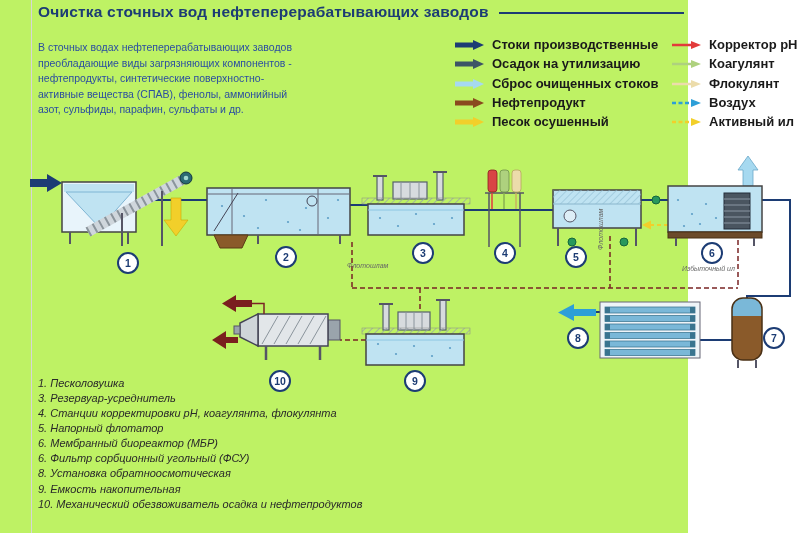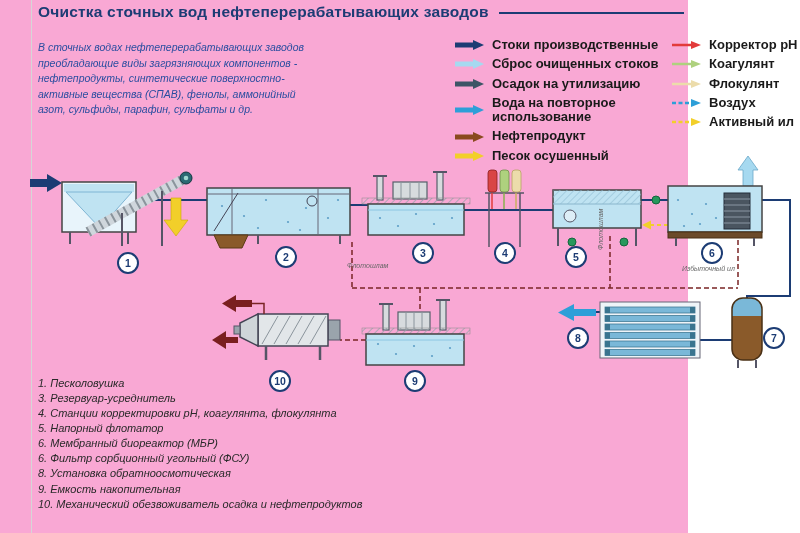--- a/index.html
+++ b/index.html
@@ -3,28 +3,28 @@
 <meta charset="utf-8">
 <style>
   html,body{margin:0;padding:0;}
   body{
     width:800px;height:533px;
     font-family:"Liberation Sans", sans-serif;
     background:#ffffff;
     position:relative;
     overflow:hidden;
   }
-  .page{position:relative;width:688px;height:533px;background:#f9a8d4;}
+  .page{position:relative;width:688px;height:533px;background:#bef264;}
   .margin-line{position:absolute;left:31px;top:0;width:1px;height:533px;background:#d6d6d6;}
   .title-row{position:absolute;left:38px;right:4px;top:3px;display:flex;align-items:center;gap:10px;}
   .title-row h1{margin:0;font-size:15.5px;font-weight:bold;letter-spacing:.2px;white-space:nowrap;}
   .title-rule{flex:1;height:2px;background:#1c3c74;margin-top:2px;}
   .intro{
     position:absolute;left:38px;top:40px;width:272px;
-    font-size:10.5px;font-style:italic;line-height:1.48;
+    font-size:10.5px;line-height:1.48;
   }
   .legend{position:absolute;top:38px;}
   .legend.c1{left:455px;width:215px;}
   .legend.c2{left:672px;width:126px;}
   .leg-row{display:flex;align-items:center;margin-bottom:5px;min-height:12px;}
   .leg-arrow{width:30px;height:12px;flex:0 0 30px;}
   .leg-label{margin-left:7px;font-size:13px;font-weight:bold;color:#1a1a1a;line-height:1.1;}
   .diagram{position:absolute;left:0;top:150px;width:800px;height:250px;}
   .eq-list{position:absolute;left:38px;top:376px;font-size:11px;font-style:italic;color:#2a2a2a;line-height:1.28;}
   .eq-list div{margin-bottom:1px;}
@@ -54,38 +54,31 @@
   <div class="legend c1">
     <div class="leg-row">
       <svg class="leg-arrow" viewBox="0 0 30 12">
           <line x1="0" y1="6" x2="19" y2="6" stroke-width="5" style="stroke: rgb(28, 60, 116);"></line>
           <polygon points="18,1 29,6 18,11" style="fill: rgb(28, 60, 116);"></polygon>
         </svg>
       <span class="leg-label">Стоки производственные</span>
     </div>
     <div class="leg-row">
       <svg class="leg-arrow" viewBox="0 0 30 12">
+          <line x1="0" y1="6" x2="19" y2="6" stroke-width="5" style="stroke: rgb(61, 85, 102);"></line>
+          <polygon points="18,1 29,6 18,11" style="fill: rgb(61, 85, 102);"></polygon>
+        </svg>
+      <span class="leg-label">Осадок на утилизацию</span>
+    </div>
+    <div class="leg-row">
+      <svg class="leg-arrow" viewBox="0 0 30 12">
           <line x1="0" y1="6" x2="19" y2="6" stroke-width="5" style="stroke: rgb(166, 217, 240);"></line>
           <polygon points="18,1 29,6 18,11" style="fill: rgb(166, 217, 240);"></polygon>
         </svg>
       <span class="leg-label">Сброс очищенных стоков</span>
-    </div>
-    <div class="leg-row">
-      <svg class="leg-arrow" viewBox="0 0 30 12">
-          <line x1="0" y1="6" x2="19" y2="6" stroke-width="5" style="stroke: rgb(61, 85, 102);"></line>
-          <polygon points="18,1 29,6 18,11" style="fill: rgb(61, 85, 102);"></polygon>
-        </svg>
-      <span class="leg-label">Осадок на утилизацию</span>
-    </div>
-    <div class="leg-row">
-      <svg class="leg-arrow" viewBox="0 0 30 12">
-          <line x1="0" y1="6" x2="19" y2="6" stroke-width="5" style="stroke: rgb(45, 159, 216);"></line>
-          <polygon points="18,1 29,6 18,11" style="fill: rgb(45, 159, 216);"></polygon>
-        </svg>
-      <span class="leg-label">Вода на повторное использование</span>
     </div>
     <div class="leg-row">
       <svg class="leg-arrow" viewBox="0 0 30 12">
           <line x1="0" y1="6" x2="19" y2="6" stroke-width="5" style="stroke: rgb(138, 74, 30);"></line>
           <polygon points="18,1 29,6 18,11" style="fill: rgb(138, 74, 30);"></polygon>
         </svg>
       <span class="leg-label">Нефтепродукт</span>
     </div>
     <div class="leg-row">
       <svg class="leg-arrow" viewBox="0 0 30 12">

